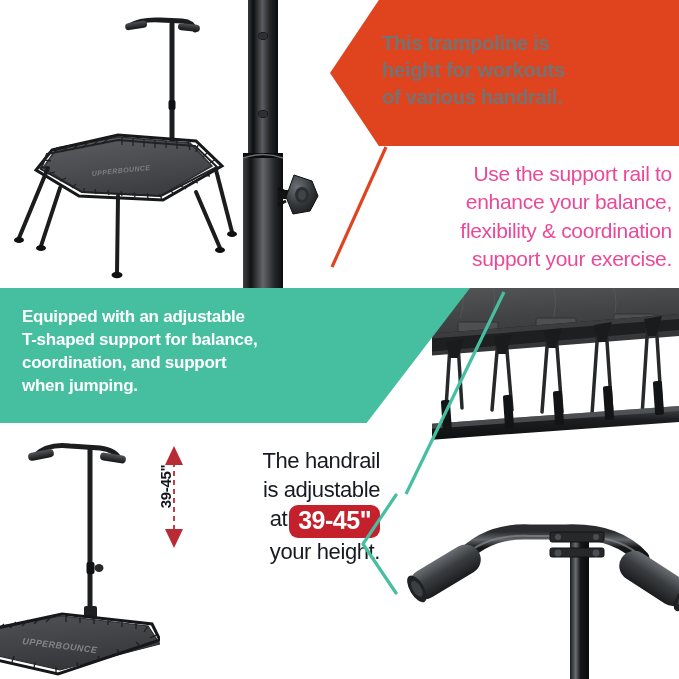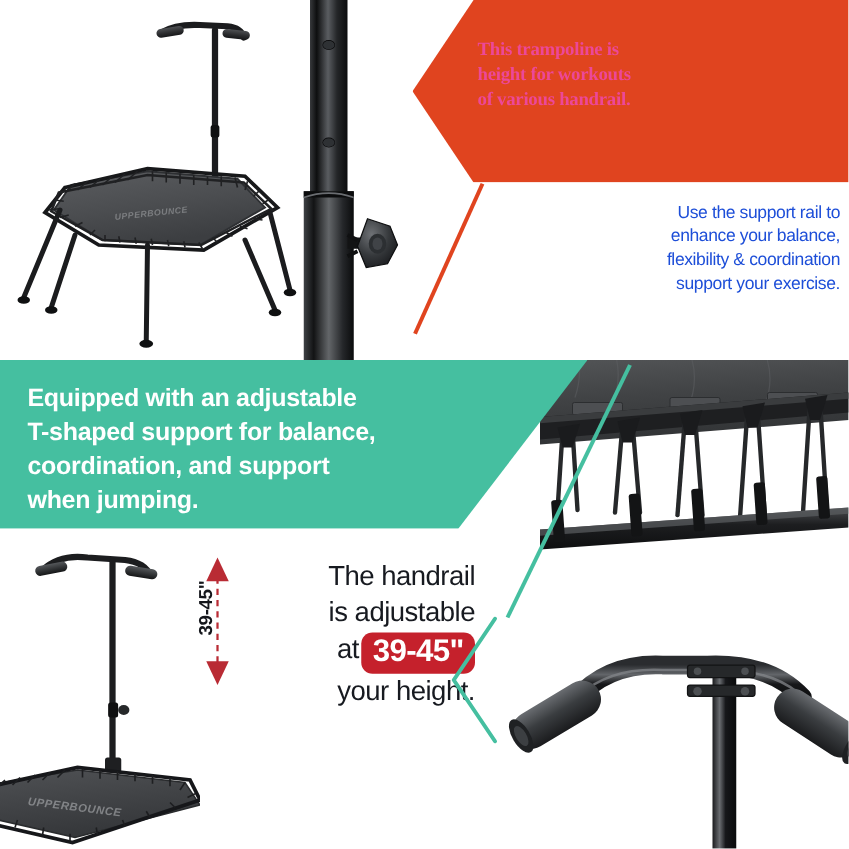--- a/index.html
+++ b/index.html
@@ -12,42 +12,41 @@
   #q-topleft   { left:0;   top:0;   width:340px; height:288px; }
 
   
   #orange-panel {
     position:absolute; left:330px; top:0; width:349px; height:146px;
     background:#e0441f;
     clip-path: polygon(14% 0%, 100% 0%, 100% 100%, 14% 100%, 0% 50%);
   }
   #orange-heading {
     position:absolute; left:382px; top:30px; width:250px;
-    color:#ec4899; font-weight:bold; font-size:15px; line-height:1.34;
+    color:#737373; font-weight:bold; font-size:20px; line-height:1.34;
     letter-spacing:-0.2px;
-    font-family:Liberation Serif, serif;
   }
   #orange-diag {
     position:absolute; left:330px; top:145px; width:60px; height:126px;
   }
   #orange-subtext {
     position:absolute; left:360px; top:160px; width:312px;
-    color:#1d4ed8; font-size:14px; line-height:1.35; text-align:right;
+    color:#ec4899; font-size:21px; line-height:1.35; text-align:right;
     letter-spacing:-0.3px;
   }
 
   
   #teal-panel {
     position:absolute; left:0; top:288px; width:470px; height:135px;
     background:#45bfa0;
     clip-path: polygon(0% 0%, 100% 0%, 78% 100%, 0% 100%);
   }
   #teal-heading {
     position:absolute; left:22px; top:306px; width:400px;
-    color:#ffffff; font-weight:bold; font-size:20px; line-height:1.345;
+    color:#ffffff; font-weight:bold; font-size:17px; line-height:1.345;
     letter-spacing:-0.25px;
   }
   #teal-diag { position:absolute; left:392px; top:288px; width:120px; height:210px; }
 
   
   #bottom-text {
     position:absolute; left:188px; top:447px; width:192px;
     color:#171a20; font-size:22px; line-height:1.31; text-align:right;
     letter-spacing:-0.4px;
   }

